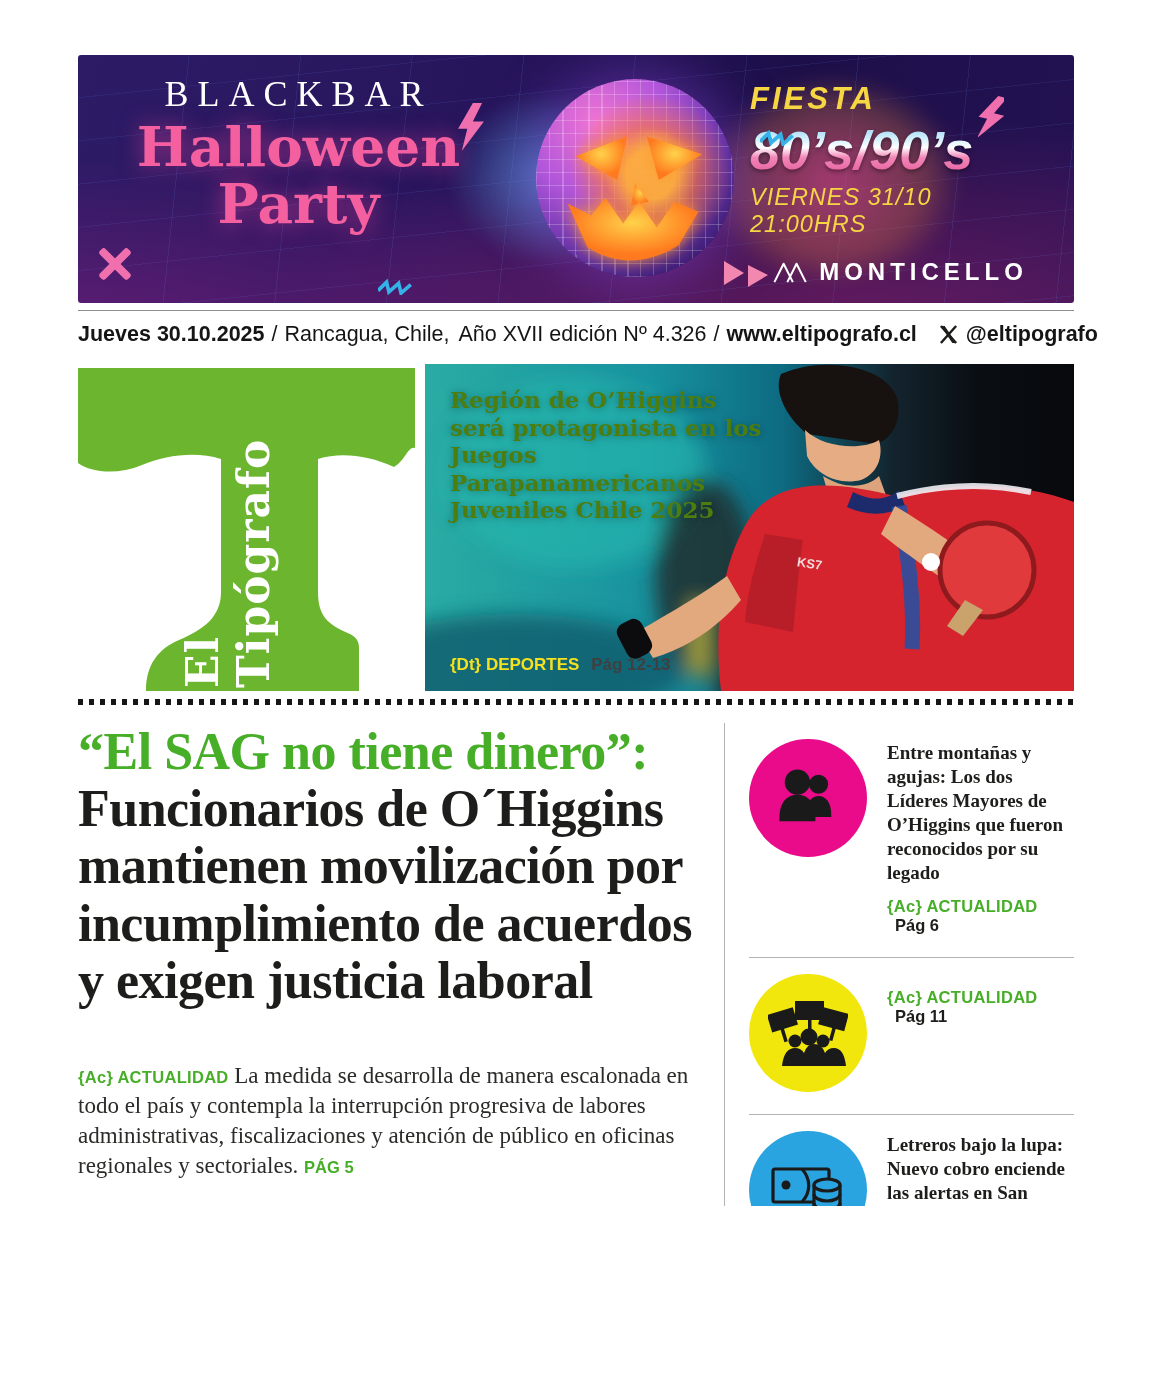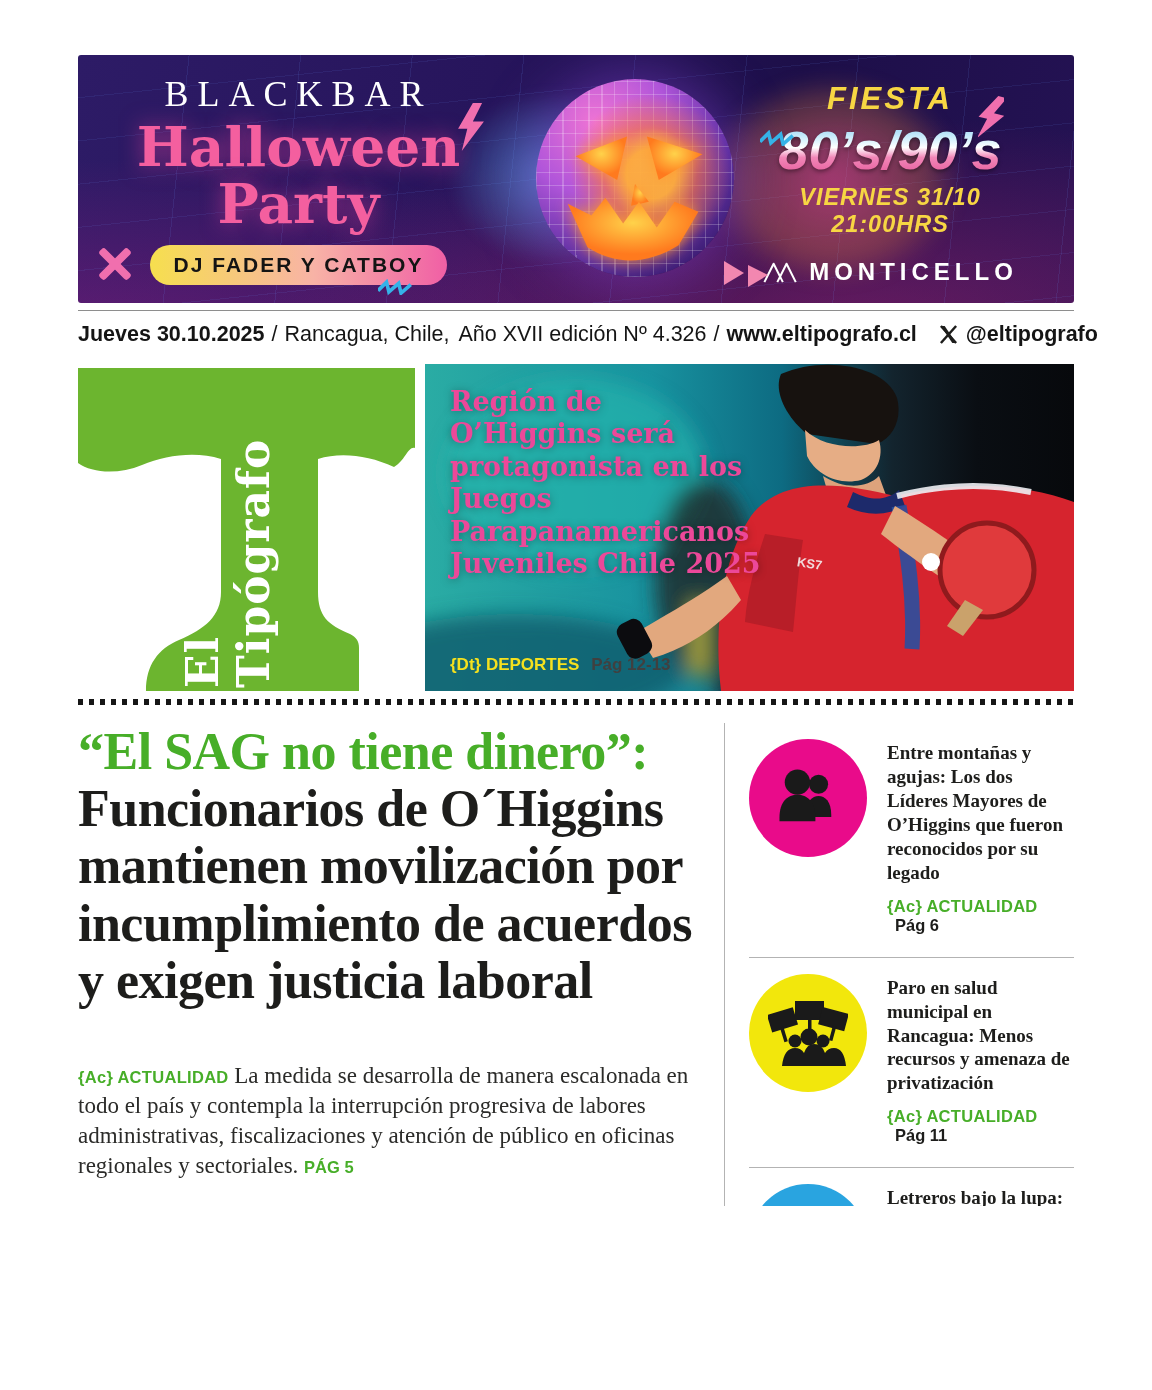--- a/index.html
+++ b/index.html
@@ -29,48 +29,48 @@
   .glow-pink{position:absolute;left:590px;top:-10px;width:330px;height:270px;border-radius:50%;
     background:radial-gradient(closest-side,rgba(255,90,140,.55),rgba(255,140,60,.28) 55%,transparent 78%);filter:blur(8px);}
   .ball{position:absolute;left:458px;top:24px;width:198px;height:198px;border-radius:50%;
     background:
       radial-gradient(circle at 58% 48%, rgba(255,175,60,.95) 0 16%, rgba(255,120,40,.55) 30%, transparent 52%),
       repeating-linear-gradient(0deg, rgba(255,255,255,.22) 0 1.5px, transparent 1.5px 13px),
       repeating-linear-gradient(90deg, rgba(255,255,255,.22) 0 1.5px, transparent 1.5px 13px),
       radial-gradient(circle at 30% 22%, #ef74d4, #b055da 35%, #6231a4 65%, #35196b 85%, #241050 100%);
     box-shadow:0 0 55px 8px rgba(140,70,220,.45);}
   .ball svg{position:absolute;inset:0;}
-  .bn-right{position:absolute;right:34px;top:26px;width:300px;text-align:center;}
+  .bn-right{position:absolute;right:24px;top:26px;width:300px;text-align:left;}
   .bn-fiesta{font-style:italic;font-weight:900;color:#f7d643;font-size:31px;letter-spacing:3px;}
   .bn-decades{font-style:italic;font-weight:900;font-size:54px;letter-spacing:0px;margin-top:2px;
     background:linear-gradient(180deg,#79c7f2 0%,#d9f2fd 34%,#ffffff 46%,#f287b8 62%,#e14f93 100%);
     -webkit-background-clip:text;background-clip:text;color:transparent;
     filter:drop-shadow(0 2px 2px rgba(0,0,0,.4));}
-  .bn-datetime{font-style:italic;font-weight:700;color:#f7d643;font-size:23.5px;margin-top:3px;letter-spacing:1px;}
+  .bn-datetime{font-style:italic;font-weight:400;color:#f7d643;font-size:23.5px;margin-top:3px;letter-spacing:1px;}
   .bn-venue{margin-top:20px;display:flex;align-items:center;justify-content:center;gap:9px;color:#fff;}
   .bn-venue-name{font-size:24px;font-weight:700;letter-spacing:5px;}
   .bn-ventas{margin-top:16px;font-size:8px;color:#cfcfe0;letter-spacing:1px;font-weight:700;}
   .deco{position:absolute;pointer-events:none;}
   .banner-rule{border-top:1px solid #8e8e8e;margin-top:7px;}
 
   
   .dateline{margin-top:11px;font-size:21.5px;color:#151515;display:flex;align-items:center;white-space:nowrap;}
   .dateline .b{font-weight:700;}
   .dateline .sep{margin:0 7px;font-weight:400;}
   .dateline .gap{margin-left:9px;}
   .x-icon{margin:0 8px 0 22px;display:inline-flex;}
 
   
   .masthead{margin-top:17px;display:flex;gap:10px;height:327px;}
   .logo{position:relative;width:337px;height:327px;flex:0 0 auto;}
   .logo-label{position:absolute;left:99px;top:48px;height:276px;writing-mode:vertical-rl;transform:rotate(180deg);
     font-family:"DejaVu Serif","Liberation Serif",serif;font-weight:700;color:#fff;font-size:44px;letter-spacing:1px;}
   .photo{position:relative;flex:1;height:327px;overflow:hidden;}
-  .photo-headline{position:absolute;left:25px;top:22px;width:312px;color:#ec4899;
-    font-family:"DejaVu Serif","Liberation Serif",serif;font-weight:700;font-size:27px;line-height:1.2;
+  .photo-headline{position:absolute;left:25px;top:22px;width:312px;color:#4d7c0f;
+    font-family:"DejaVu Serif","Liberation Serif",serif;font-weight:700;font-size:23px;line-height:1.2;
     text-shadow:0 1px 8px rgba(0,0,0,.35);}
   .photo-tag{position:absolute;left:25px;bottom:16px;font-size:17px;font-weight:700;}
   .photo-tag .yellow{color:#f5e11e;}
   .photo-tag .white{color:#404040;margin-left:7px;}
   .jersey-brand{position:absolute;left:372px;top:192px;color:#f4eeee;font-size:13px;font-weight:700;transform:rotate(9deg);opacity:.9;}
 
   
   .dotted{margin-top:8px;height:6px;
     background:repeating-linear-gradient(90deg,#161616 0 5px,transparent 5px 11px);}
 
@@ -121,21 +121,20 @@
             <path d="M50,53 l7,9 -9,2 z"></path>
             <path d="M16,63 L28,69 L35,60 L44,73 L52,62 L61,75 L70,62 L82,67 L72,84 C56,94 40,94 26,85 Z"></path>
           </g>
         </svg>
       </div>
 
       <div class="bn-left">
         <div class="bn-brand">BLACKBAR</div>
         <div class="bn-title">Halloween</div>
         <div class="bn-title">Party</div>
-        <div class="bn-pill">DJ FADER Y CATBOY</div>
       </div>
 
       <div class="bn-right">
         <div class="bn-fiesta">FIESTA</div>
         <div class="bn-decades">80’s/90’s</div>
         <div class="bn-datetime">VIERNES 31/10 21:00HRS</div>
         <div class="bn-venue">
           <svg width="38" height="24" viewBox="0 0 40 26">
             <g fill="none" stroke="#fff" stroke-width="2.2" stroke-linejoin="round">
               <path d="M2,24 L12,4 L22,24"></path>
@@ -298,21 +297,20 @@
                 <rect x="14" y="29" width="3.5" height="15" transform="rotate(-17 16 36)"></rect>
                 <rect x="63" y="28" width="3.5" height="15" transform="rotate(15 65 35)"></rect>
                 <circle cx="27" cy="43" r="6.5"></circle>
                   <circle cx="41" cy="39" r="8.5"></circle>
                   <circle cx="55" cy="43" r="6.5"></circle>
                 <path d="M14,68 q2,-18 13,-18 q6,0 9,5 q3,-9 10,-9 q8,0 11,9 q3,-5 9,-5 q10,0 12,18 z"></path>
               </g>
             </svg>
           </div>
           <div class="side-text">
-            <div class="side-title">Paro en salud municipal en Rancagua: Menos recursos y amenaza de privatización</div>
             <div class="side-meta">
               <span class="tag">{Ac} ACTUALIDAD</span>
               <span class="pg">Pág 11</span>
             </div>
           </div>
         </div>
 
         <div class="side-item">
           <div class="circle c-blue">
             <svg width="80" height="64" viewBox="0 0 80 64">

